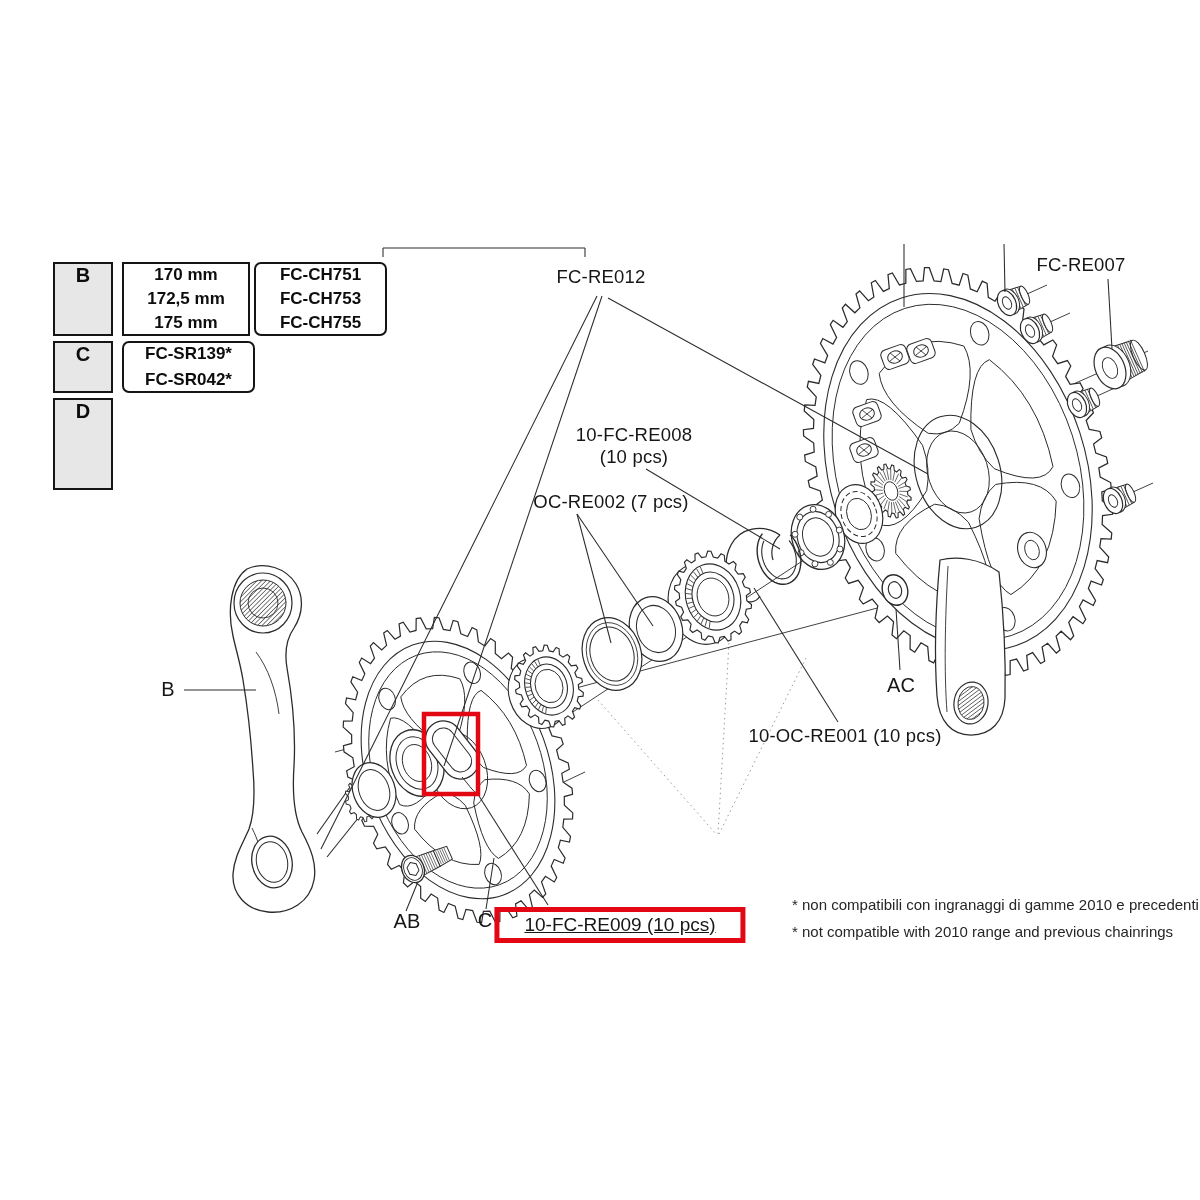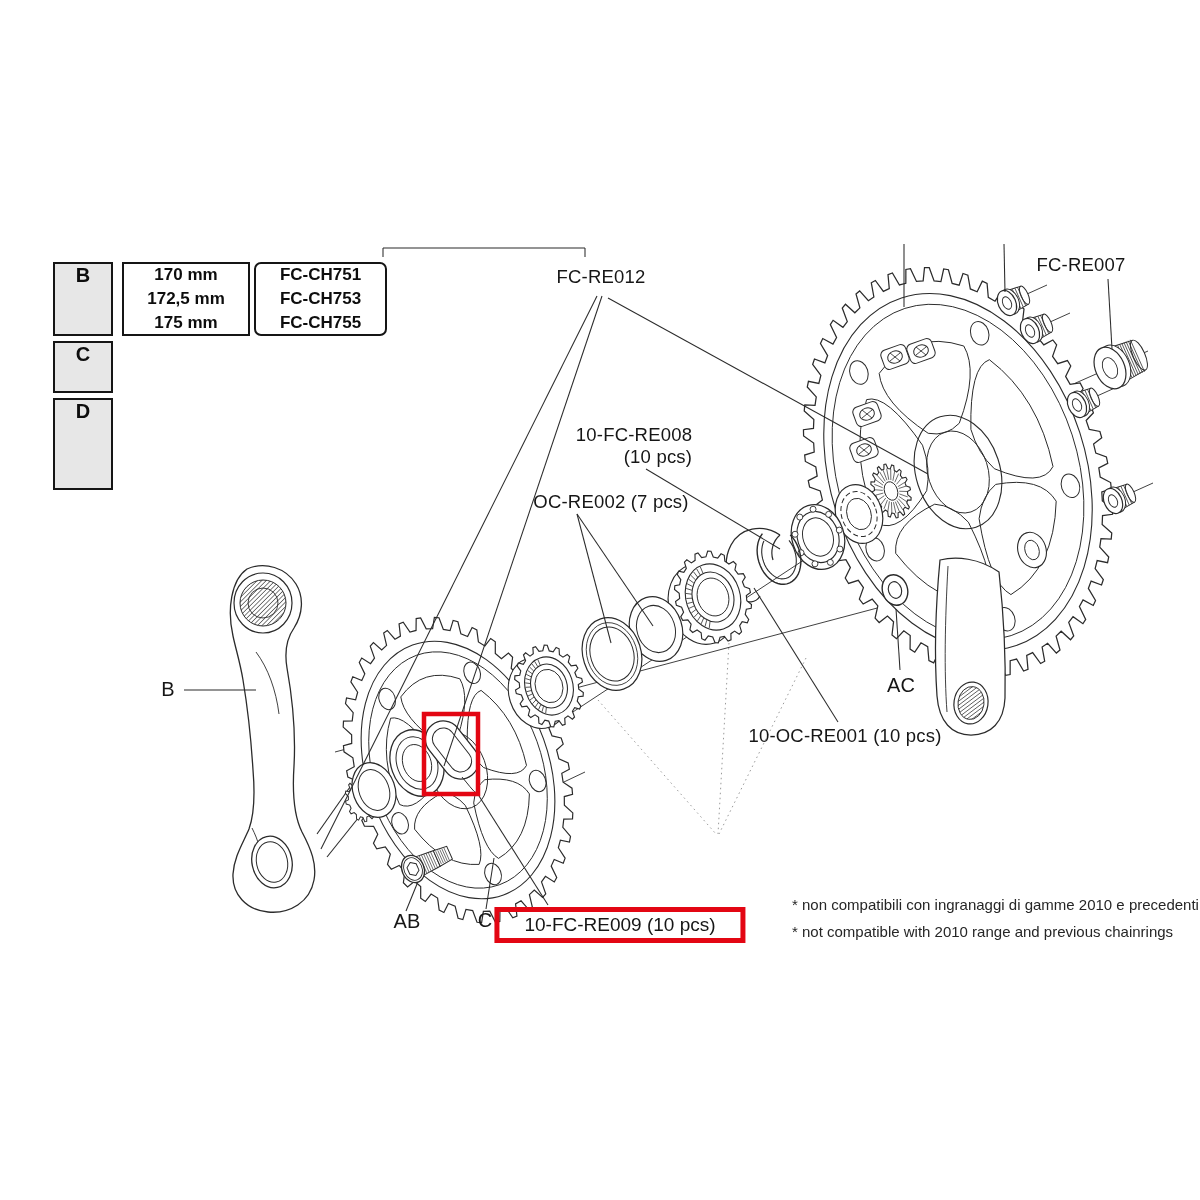--- a/index.html
+++ b/index.html
@@ -4,27 +4,27 @@
 <style>
   html,body{margin:0;padding:0;width:1200px;height:1200px;background:#fff;overflow:hidden;
     font-family:"Liberation Sans","DejaVu Sans",sans-serif;}
   #stage{position:relative;width:1200px;height:1200px;background:#fff;}
   svg#art{position:absolute;left:0;top:0;}
 
   
   .lbl{position:absolute;transform:translate(-50%,-50%);font-size:18.5px;color:#161616;
        white-space:nowrap;text-align:center;letter-spacing:.2px;}
   .lbl.letter{font-size:20px;}
-  .lbl.two{line-height:22px;text-align:right;}
+  .lbl.two{line-height:22px;}
   .note{position:absolute;transform:translate(-50%,-50%);color:#8d8d8d;font-size:16.5px;
         line-height:21px;text-align:center;white-space:nowrap;}
   .fnote{position:absolute;font-size:15px;color:#262626;white-space:nowrap;}
   .hlbox{position:absolute;transform:translate(-50%,-50%);display:flex;align-items:center;
          justify-content:center;border:5px solid #e30613;padding:2px 25px;font-size:19px;
-         color:#161616;white-space:nowrap;background:#fff0;}
+         color:#161616;white-space:nowrap;background:#fff0;text-decoration:underline;}
 
   
   .tbl{position:absolute;left:53px;top:262px;display:flex;flex-direction:column;gap:5px;
        font-weight:bold;color:#0d0d0d;}
   .trow{display:flex;}
   .tkey,.tcell{border:2px solid #151515;background:#fff;display:flex;flex-direction:column;
        justify-content:space-between;align-items:center;box-sizing:border-box;}
   .tkey{width:60px;margin-right:9px;background:#e7e7e7;font-size:20px;}
   .tcell{font-size:17px;line-height:22px;text-align:center;}
   .tcell.opts{width:128px;margin-right:4px;}
@@ -395,18 +395,22 @@
         <div>175 mm</div>
       </div>
       <div class="tcell codes">
         <div>FC-CH751</div>
         <div>FC-CH753</div>
         <div>FC-CH755</div>
       </div>
     </div>
     <div class="trow" style="height:52px">
       <div class="tkey">C</div>
+      <div class="tcell codes">
+        <div>FC-SR139*</div>
+        <div>FC-SR042*</div>
+      </div>
     </div>
     <div class="trow" style="height:92px">
       <div class="tkey">D</div>
     </div>
   </div>
 </div>
 
 </body></html>

